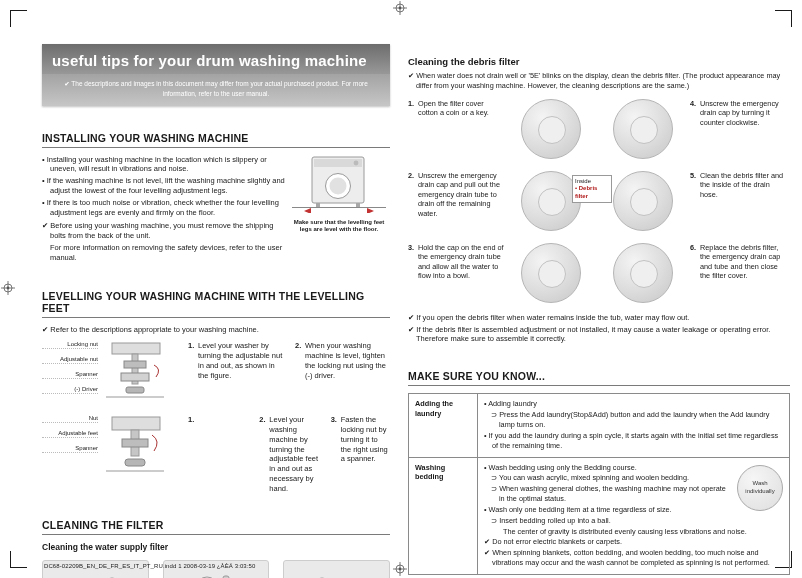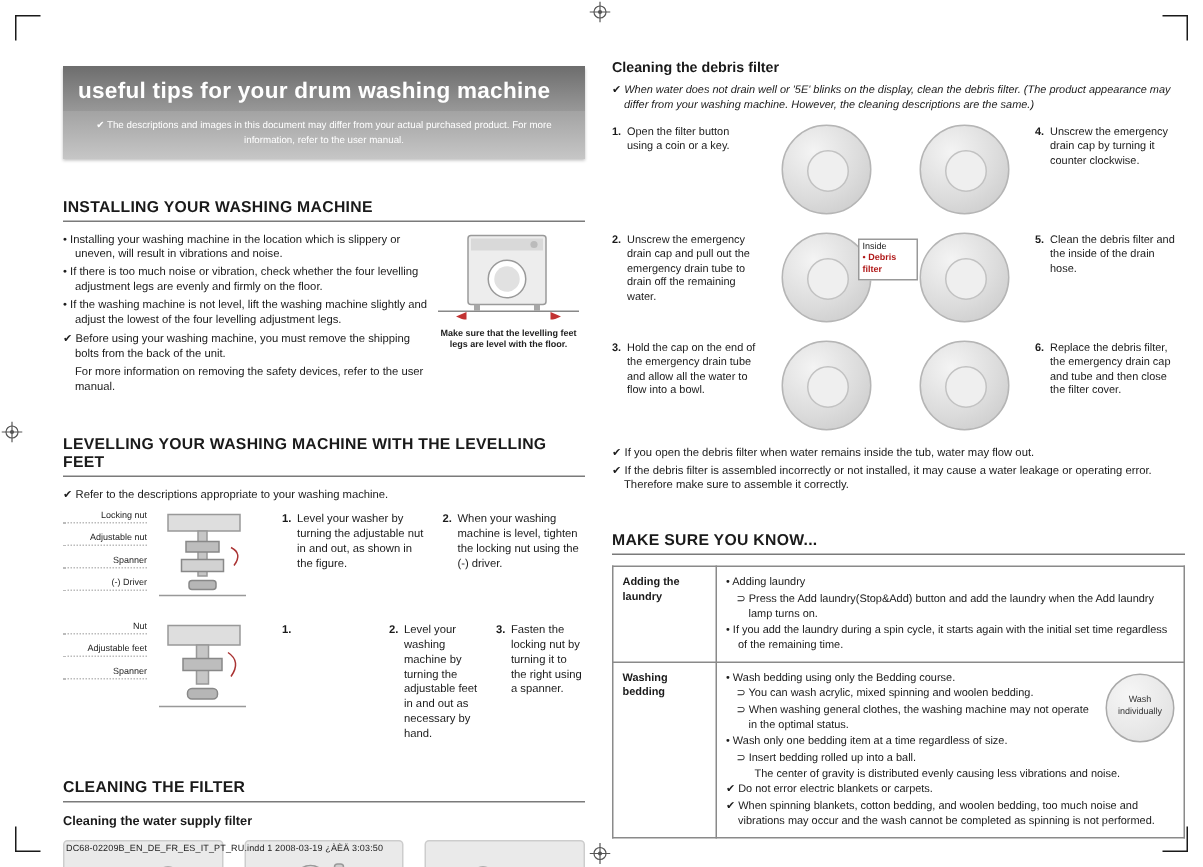--- a/index.html
+++ b/index.html
@@ -11,21 +11,21 @@
   
   .regmark{position:absolute;}
   .crop{position:absolute;width:16px;height:16px;border-color:#c0c0c0;}
   .crop-tl{left:10px;top:10px;border-top:1px solid;border-left:1px solid;}
   .crop-tr{right:10px;top:10px;border-top:1px solid;border-right:1px solid;}
   .crop-bl{left:10px;bottom:10px;border-bottom:1px solid;border-left:1px solid;}
   .crop-br{right:10px;bottom:10px;border-bottom:1px solid;border-right:1px solid;}
 
   
   .col-left{position:absolute;left:42px;top:44px;width:348px;}
-  .col-right{position:absolute;left:408px;top:40px;width:382px;}
+  .col-right{position:absolute;left:408px;top:56px;width:382px;}
 
   
   .banner{box-shadow:0 1px 2px rgba(0,0,0,.25);}
   .banner-title{
     background:linear-gradient(180deg,#6d6d6d,#989898);
     color:#fff;font-size:15px;font-weight:bold;letter-spacing:.2px;
     padding:8px 10px 5px;
   }
   .banner-note{
     background:linear-gradient(180deg,#a3a3a3,#c6c6c6);
@@ -64,21 +64,21 @@
   .step-num{width:10px;flex:none;font-weight:bold;}
 
   
   .filter-steps{display:flex;gap:14px;margin-top:8px;}
   .filter-step{flex:1;}
   .filter-img{height:54px;background:#eaeaea;border:1px solid #cdcdcd;border-radius:3px;
     display:flex;align-items:center;justify-content:center;}
 
   
   .debris-heading{font-size:9.5px;font-weight:bold;margin-bottom:4px;}
-  .debris-intro{font-size:7.3px;line-height:1.35;padding-left:8px;text-indent:-8px;margin-bottom:8px;font-style:italic;}
+  .debris-intro{font-size:7.3px;line-height:1.35;padding-left:8px;text-indent:-8px;margin-bottom:8px;}
   .debris-grid{display:grid;grid-template-columns:96px 90px 90px 96px;column-gap:2px;row-gap:12px;}
   .d-text{display:flex;font-size:7.3px;line-height:1.3;}
   .d-imgwrap{position:relative;display:flex;align-items:center;justify-content:center;}
   .d-img{width:58px;height:58px;border-radius:50%;
     background:radial-gradient(circle at 35% 30%,#f4f4f4 0%,#dcdcdc 55%,#c6c6c6 100%);
     border:1px solid #b5b5b5;position:relative;}
   .d-img::after{content:"";position:absolute;left:16px;top:16px;width:26px;height:26px;
     border-radius:50%;background:#efefef;border:1px solid #c2c2c2;}
   .inside-label{
     position:absolute;left:-26px;top:4px;width:34px;background:#fff;border:1px solid #999;
@@ -138,22 +138,22 @@
   <div class="banner">
     <div class="banner-title">useful tips for your drum washing machine</div>
     <div class="banner-note">✔ The descriptions and images in this document may differ from your actual purchased product. For more information, refer to the user manual.</div>
   </div>
 
   <div>
     <div class="section-heading">INSTALLING YOUR WASHING MACHINE</div>
     <div class="install-row">
       <div class="install-text">
         <div class="li">• Installing your washing machine in the location which is slippery or uneven, will result in vibrations and noise.</div>
+        <div class="li">• If the washing machine is not level, lift the washing machine slightly and adjust the lowest of the four levelling adjustment legs.</div>
         <div class="li">• If there is too much noise or vibration, check whether the four levelling adjustment legs are evenly and firmly on the floor.</div>
-        <div class="li">• If the washing machine is not level, lift the washing machine slightly and adjust the lowest of the four levelling adjustment legs.</div>
         <div class="check">✔ Before using your washing machine, you must remove the shipping bolts from the back of the unit.</div>
         <div class="li cont">For more information on removing the safety devices, refer to the user manual.</div>
       </div>
       <div class="install-figure">
         <svg width="98" height="58" viewBox="0 0 98 58">
           <rect x="22" y="2" width="52" height="46" rx="2" fill="#ededed" stroke="#9a9a9a"></rect>
           <rect x="24" y="4" width="48" height="8" fill="#d9d9d9"></rect>
           <circle cx="66" cy="8" r="2.4" fill="#bbb"></circle>
           <circle cx="48" cy="31" r="12.5" fill="#fff" stroke="#9a9a9a"></circle>
           <circle cx="48" cy="31" r="8.5" fill="#e1e1e1"></circle>
@@ -272,21 +272,21 @@
 
 <div class="col-right">
 
   <div class="debris-heading">Cleaning the debris filter</div>
   <div class="debris-intro">✔ When water does not drain well or '5E' blinks on the display, clean the debris filter. (The product appearance may differ from your washing machine. However, the cleaning descriptions are the same.)</div>
 
   <div class="debris-grid">
 
     <div class="d-text">
       <span class="step-num">1.</span>
-      <span>Open the filter button using a coin or a key.</span>
+      <span>Open the filter cover cotton a coin or a key.</span>
     </div>
     <div class="d-imgwrap">
         <div class="d-img"></div>
       </div>
     <div class="d-imgwrap">
         <div class="d-img"></div>
       </div>
     <div class="d-text">
       <span class="step-num">4.</span>
       <span>Unscrew the emergency drain cap by turning it counter clockwise.</span>
@@ -322,21 +322,21 @@
         <div class="d-img"></div>
       </div>
     <div class="d-text">
       <span class="step-num">6.</span>
       <span>Replace the debris filter, the emergency drain cap and tube and then close the filter cover.</span>
     </div>
   </div>
 
   <div class="debris-notes">
     <div class="note-line">✔ If you open the debris filter when water remains inside the tub, water may flow out.</div>
-    <div class="note-line">✔ If the debris filter is assembled incorrectly or not installed, it may cause a water leakage or operating error. Therefore make sure to assemble it correctly.</div>
+    <div class="note-line">✔ If the debris filter is assembled adjustment or not installed, it may cause a water leakage or operating error. Therefore make sure to assemble it correctly.</div>
   </div>
 
   <div class="section-heading">MAKE SURE YOU KNOW...</div>
 
   <table class="know-table">
     <tbody>
         <tr>
       <td class="k-label">Adding the laundry</td>
       <td>
         <div class="k-line">• Adding laundry</div>

